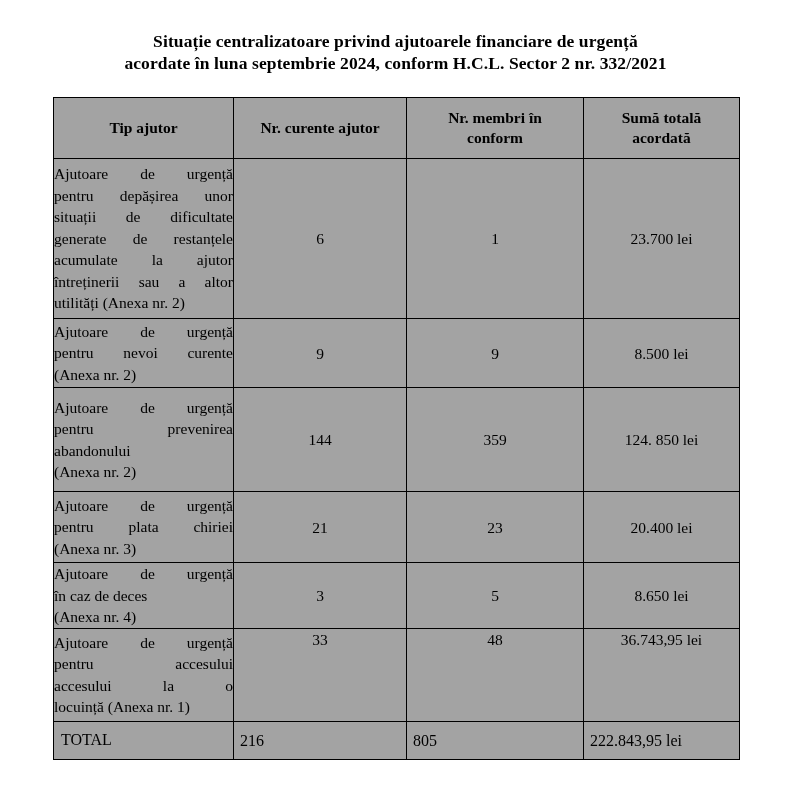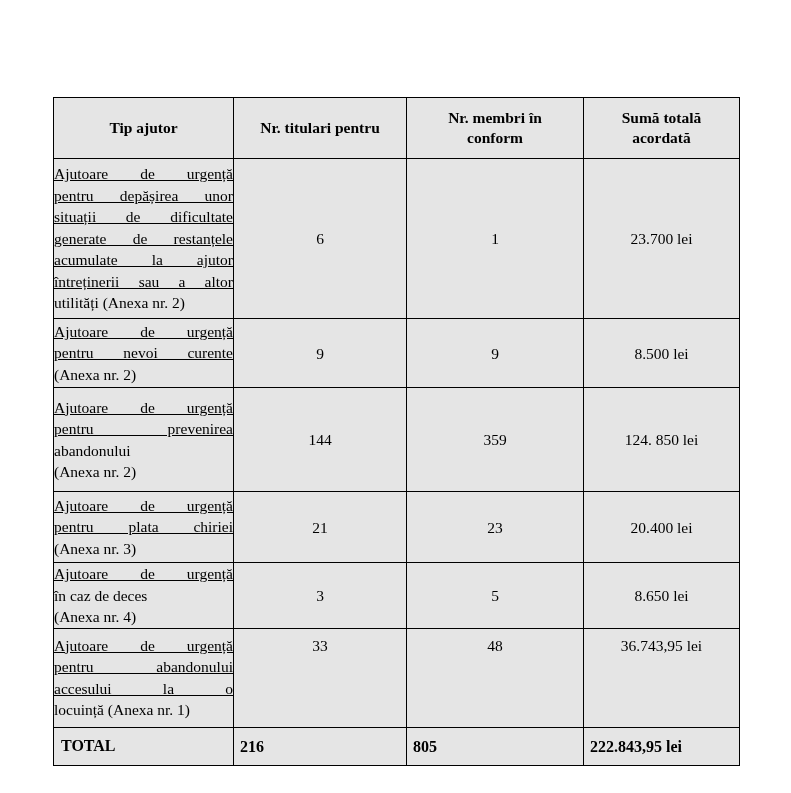--- a/index.html
+++ b/index.html
@@ -40,21 +40,21 @@
   .tbl-wrap {
     position: absolute;
     left: 53px;
     top: 97px;
     width: 686px;
   }
   table.report {
     border-collapse: collapse;
     width: 686px;
     table-layout: fixed;
-    background: #e5e5e5;
+    background: #a3a3a3;
   }
   table.report td, table.report th {
     border: 1px solid #000;
     padding: 0;
     vertical-align: middle;
   }
 
   
   col.c-type { width: 180px; }
   col.c-hold { width: 173px; }
@@ -80,35 +80,34 @@
     line-height: 21.5px;
     padding: 5px 7px 5px 6px;
     vertical-align: top;
     hyphens: none;
   }
   td.type-cell .ln { display: block; }
   td.type-cell .just {
     display: block;
     text-align: justify;
     text-align-last: justify;
-    text-decoration: underline;
   }
 
   td.num-cell {
     text-align: center;
     font-size: 15.5px;
     line-height: 21px;
     vertical-align: middle;
     padding: 4px 3px;
   }
-  td.num-cell.top-align { vertical-align: top; padding-top: 6px; }
+  td.num-cell.top-align { vertical-align: top; }
 
   
   tr.total-row td {
-    font-weight: bold;
+    font-weight: normal;
     font-size: 16px;
     height: 31px;
     padding: 3px 6px;
     vertical-align: middle;
   }
   tr.total-row td.total-label { text-align: left; padding-left: 7px; }
   tr.total-row td.num-cell { text-align: left; }
 
   
   tr.r1 td { height: 159px; }
@@ -116,36 +115,40 @@
   tr.r3 td { height: 103px; }
   tr.r4 td { height: 70px; }
   tr.r5 td { height: 64px; }
   tr.r6 td { height: 92px; }
 </style>
 </head>
 <body>
 
 <div class="page">
 
+  <div class="doc-title">
+    <span class="tline">Situație centralizatoare privind ajutoarele financiare de urgență</span>
+    <span class="tline">acordate în luna septembrie 2024, conform H.C.L. Sector 2 nr. 332/2021</span>
+  </div>
 
   <div class="tbl-wrap">
     <table class="report">
       <colgroup>
         <col class="c-type">
         <col class="c-hold">
         <col class="c-memb">
         <col class="c-sum">
       </colgroup>
       <thead>
         <tr>
           <th>
             <span>Tip ajutor</span>
           </th>
           <th>
-            <span>Nr. titulari pentru</span>
+            <span>Nr. curente ajutor</span>
           </th>
           <th>
             <span>Nr. membri în</span><br>
             <span>conform</span>
           </th>
           <th>
             <span>Sumă totală</span><br>
             <span>acordată</span>
           </th>
         </tr>
@@ -208,21 +211,21 @@
             <span class="ln">(Anexa nr. 4)</span>
           </td>
           <td class="num-cell">3</td>
           <td class="num-cell">5</td>
           <td class="num-cell">8.650 lei</td>
         </tr>
 
         <tr class="r6">
           <td class="type-cell">
             <span class="just">Ajutoare de urgență</span>
-            <span class="just">pentru abandonului</span>
+            <span class="just">pentru accesului</span>
             <span class="just">accesului la o</span>
             <span class="ln">locuință (Anexa nr. 1)</span>
           </td>
           <td class="num-cell top-align">33</td>
           <td class="num-cell top-align">48</td>
           <td class="num-cell top-align">36.743,95 lei</td>
         </tr>
 
         <tr class="total-row">
           <td class="total-label">TOTAL</td>

